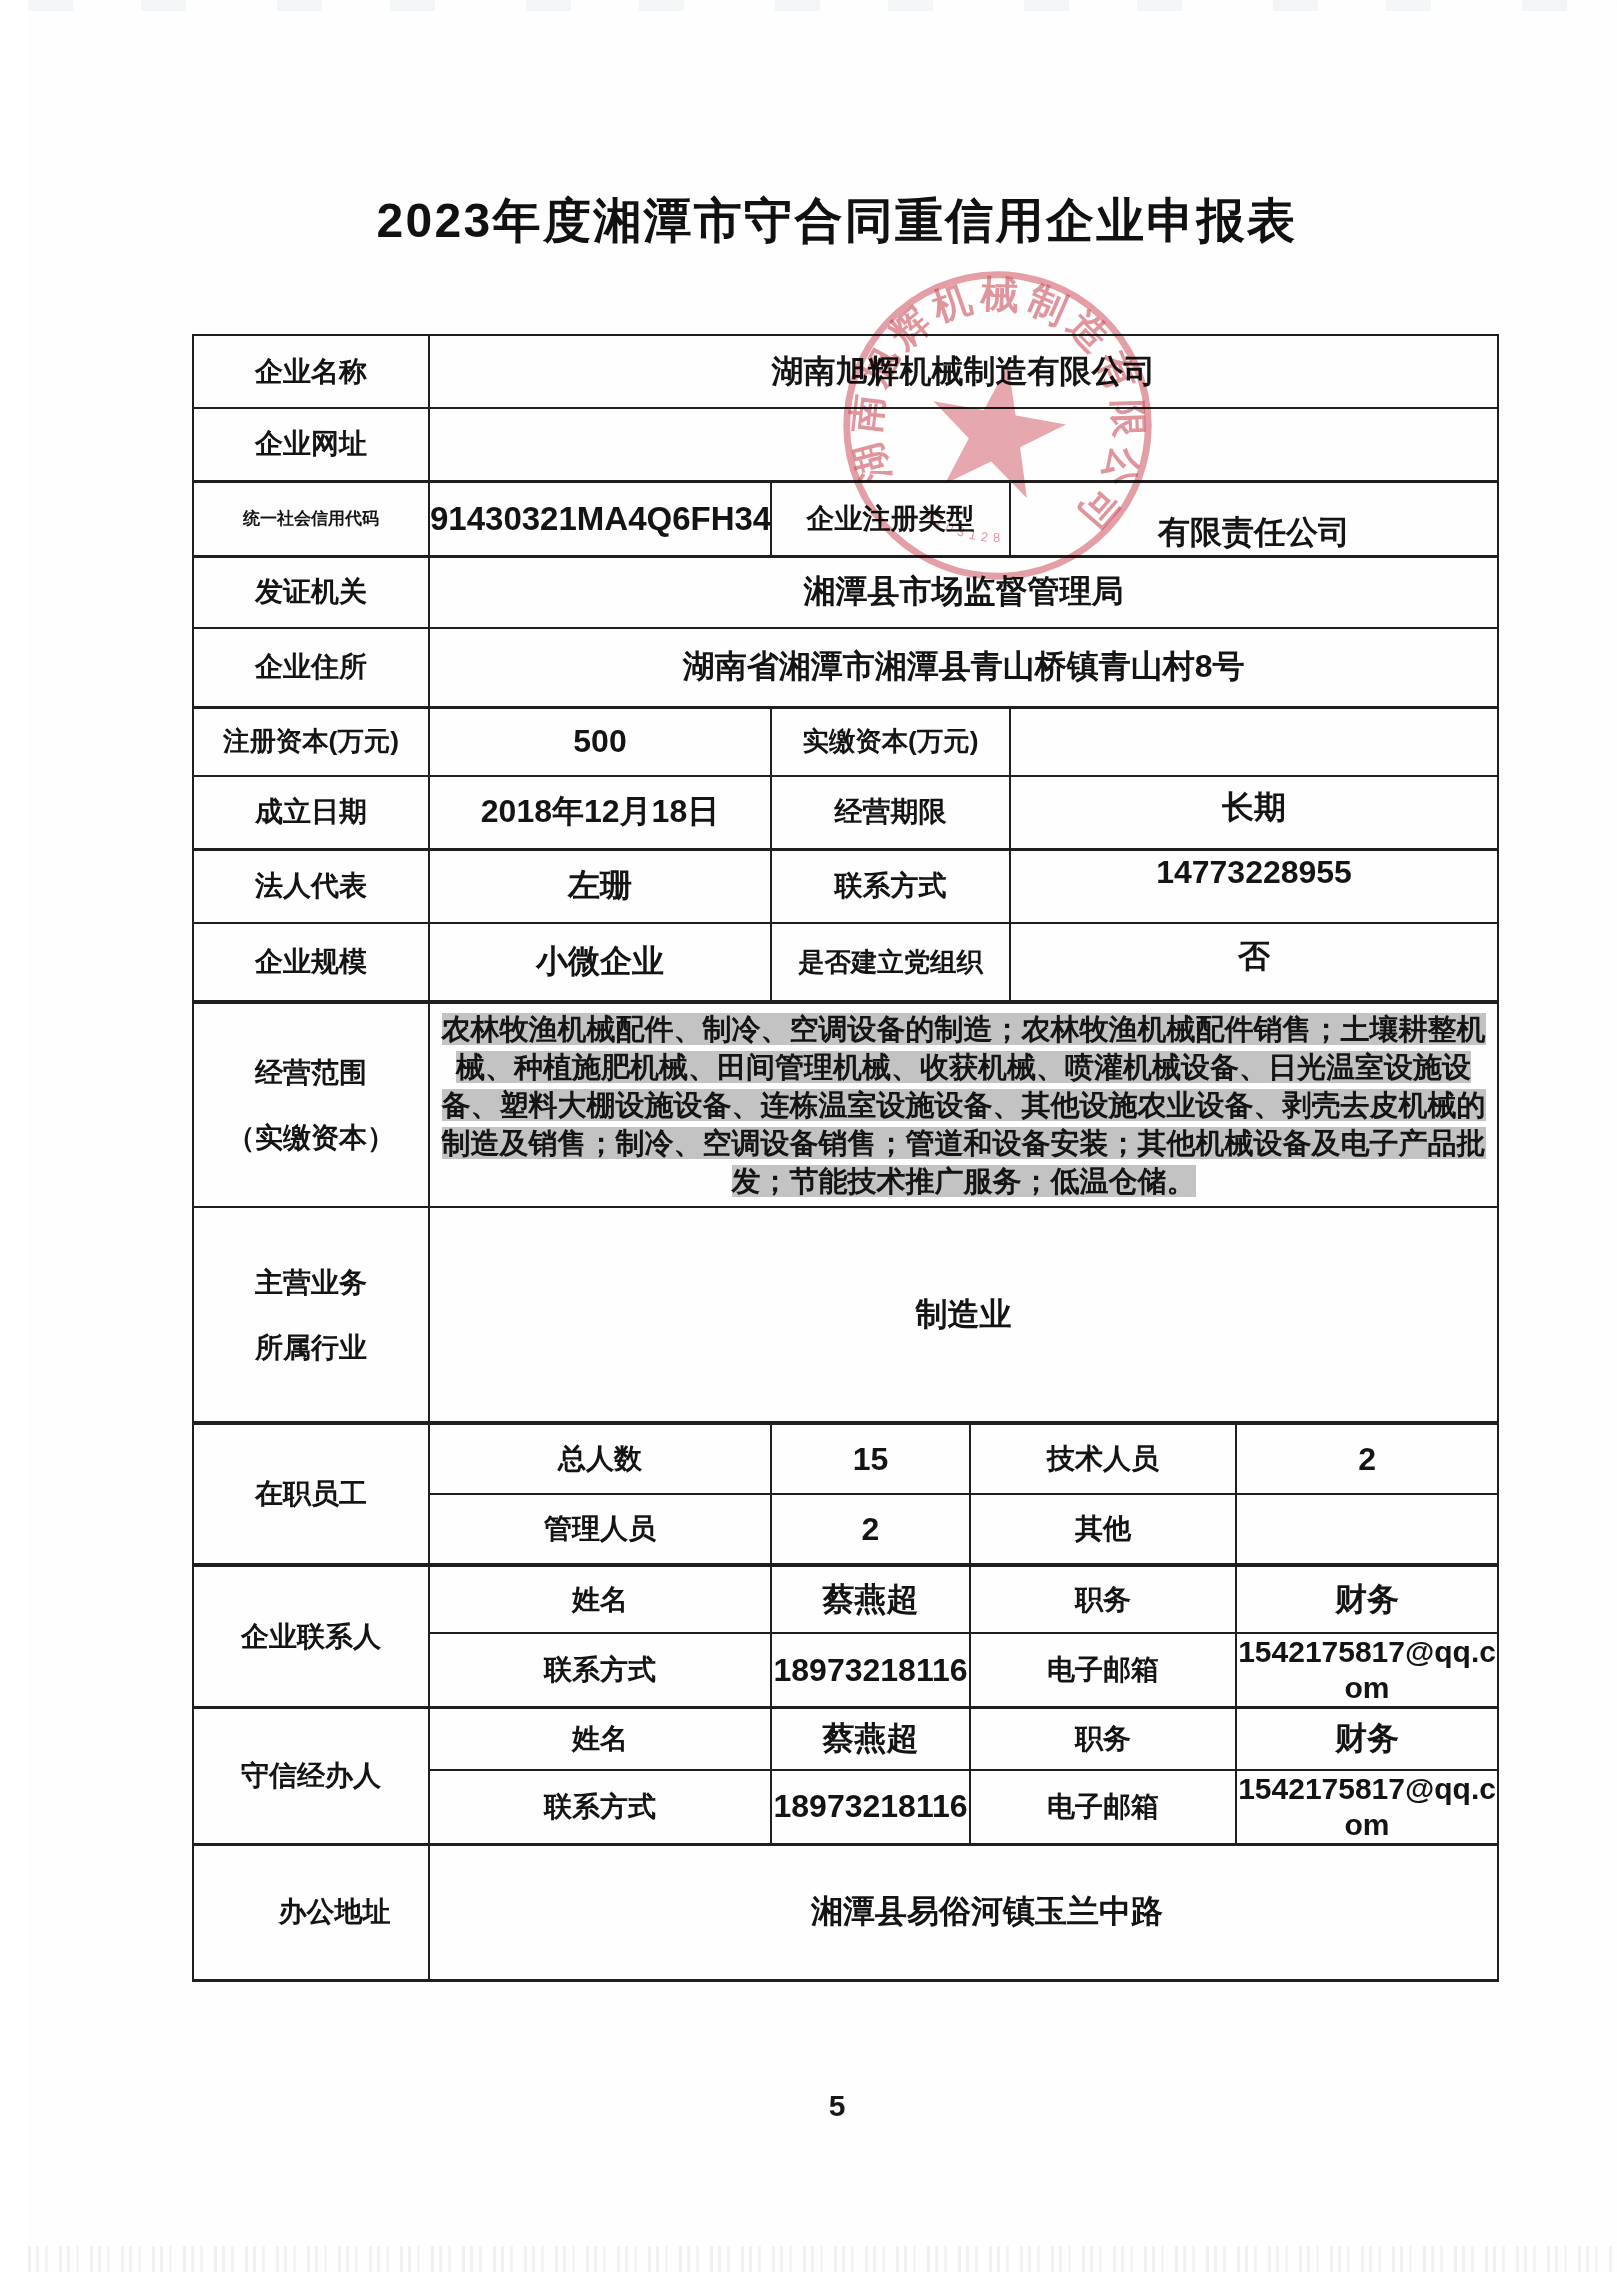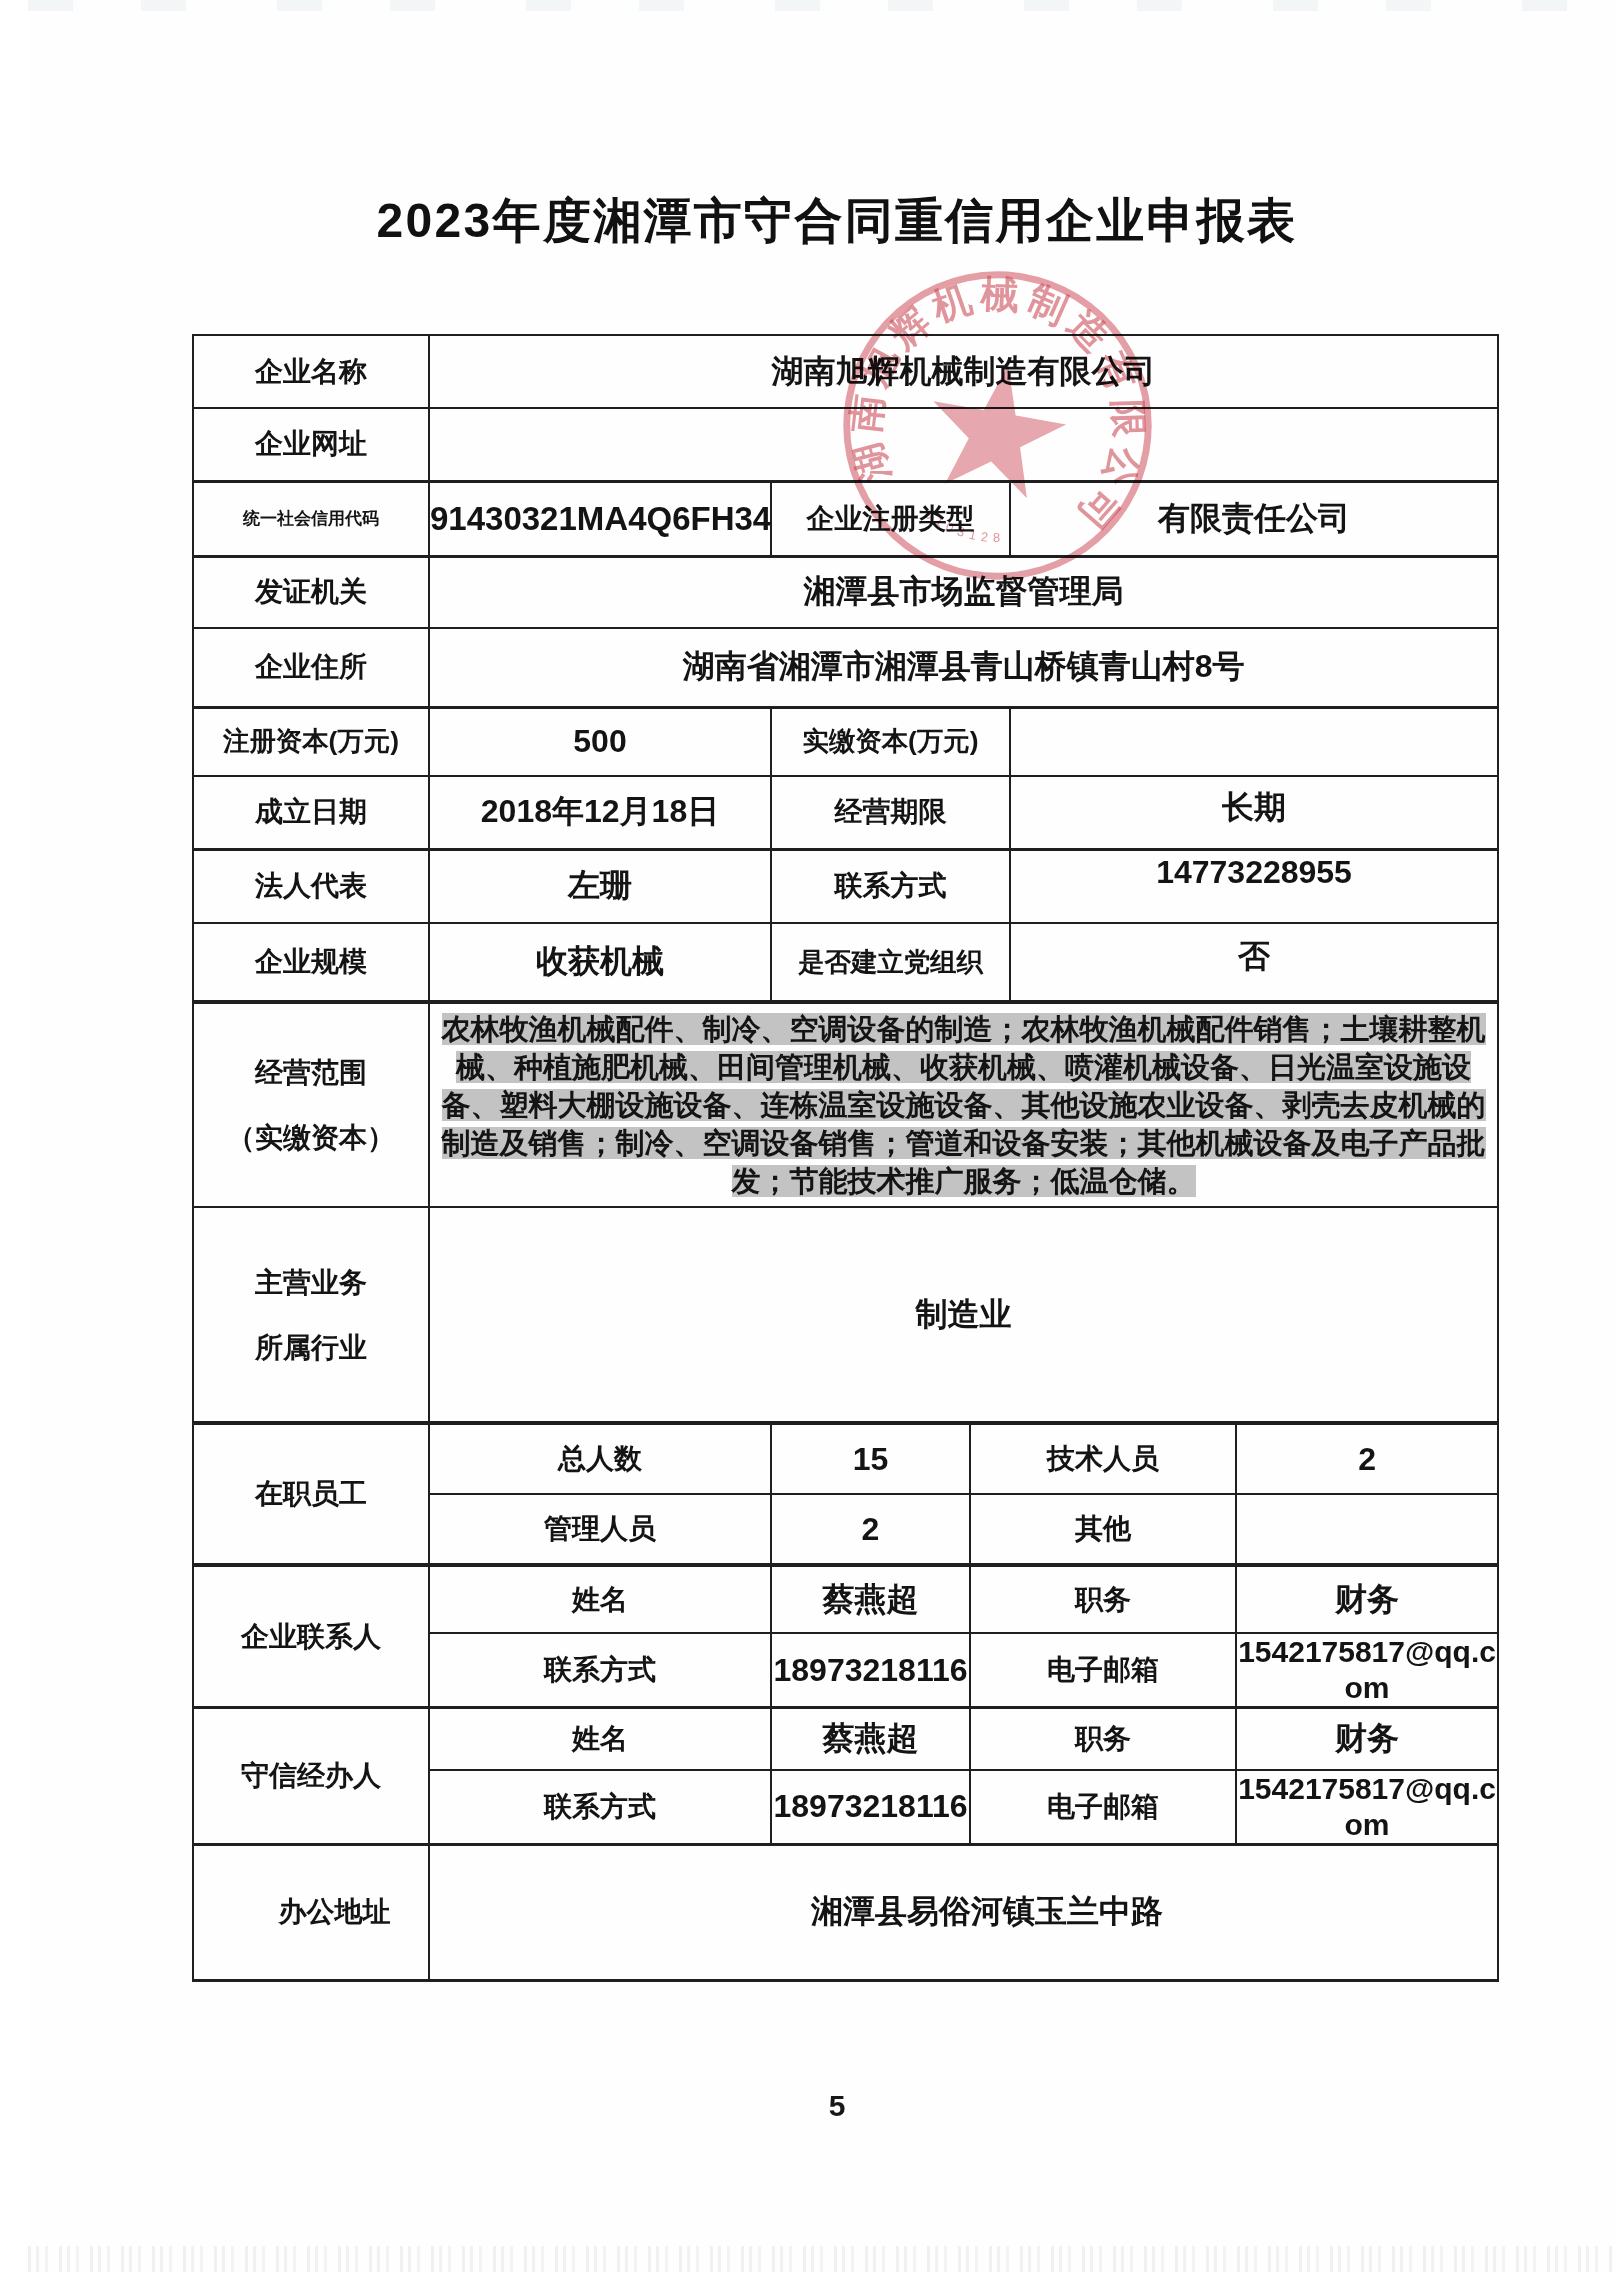--- a/index.html
+++ b/index.html
@@ -98,21 +98,21 @@
 
     <tr style="height:73px">
       <td class="lab">企业网址</td>
       <td class="val" colspan="5"></td>
     </tr>
 
     <tr style="height:75px" class="t5">
       <td class="lab" style="font-size:17px">统一社会信用代码</td>
       <td class="code">91430321MA4Q6FH34C</td>
       <td class="sub" colspan="2">企业注册类型</td>
-      <td class="val" colspan="2" style="vertical-align:top;padding-top:14px">有限责任公司</td>
+      <td class="val" colspan="2" style="vertical-align:top;padding-top:28px">有限责任公司</td>
     </tr>
 
     <tr style="height:72px" class="t5">
       <td class="lab">发证机关</td>
       <td class="val" colspan="5">湘潭县市场监督管理局</td>
     </tr>
 
     <tr style="height:79px">
       <td class="lab">企业住所</td>
       <td class="val" colspan="5">湖南省湘潭市湘潭县青山桥镇青山村8号</td>
@@ -134,21 +134,21 @@
 
     <tr style="height:74px" class="t5">
       <td class="lab">法人代表</td>
       <td class="val">左珊</td>
       <td class="sub" colspan="2">联系方式</td>
       <td class="val" colspan="2" style="vertical-align:top;padding-top:3px">14773228955</td>
     </tr>
 
     <tr style="height:79px">
       <td class="lab">企业规模</td>
-      <td class="val">收获机械</td>
+      <td class="val">小微企业</td>
       <td class="sub" colspan="2" style="font-size:26.4px">是否建立党组织</td>
       <td class="val" colspan="2" style="vertical-align:top;padding-top:10.6px">否</td>
     </tr>
 
     <tr style="height:205px" class="t6">
       <td class="lab2">
         <span>经营范围</span><br>
         <span>（实缴资本）</span>
       </td>
       <td class="scope" colspan="5">

